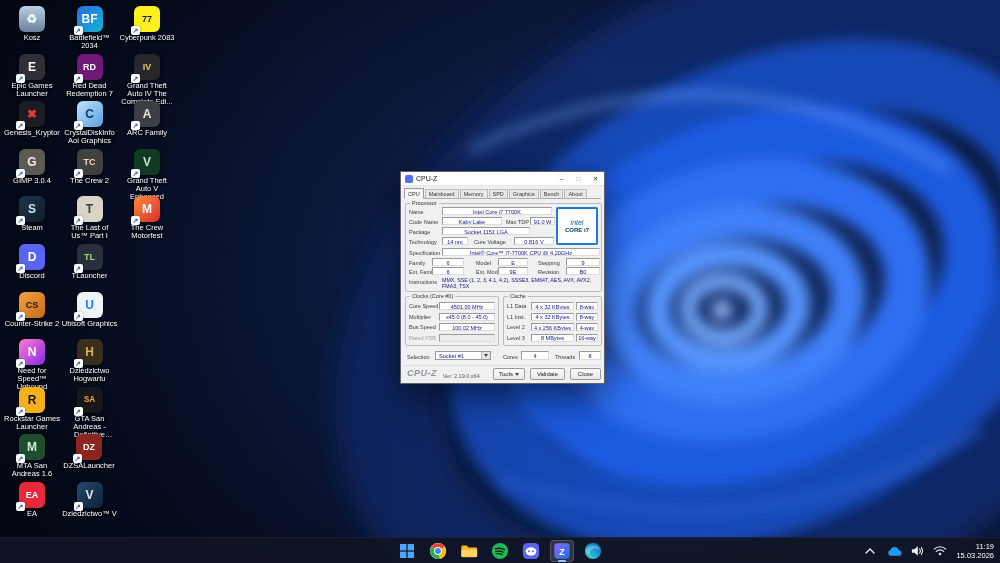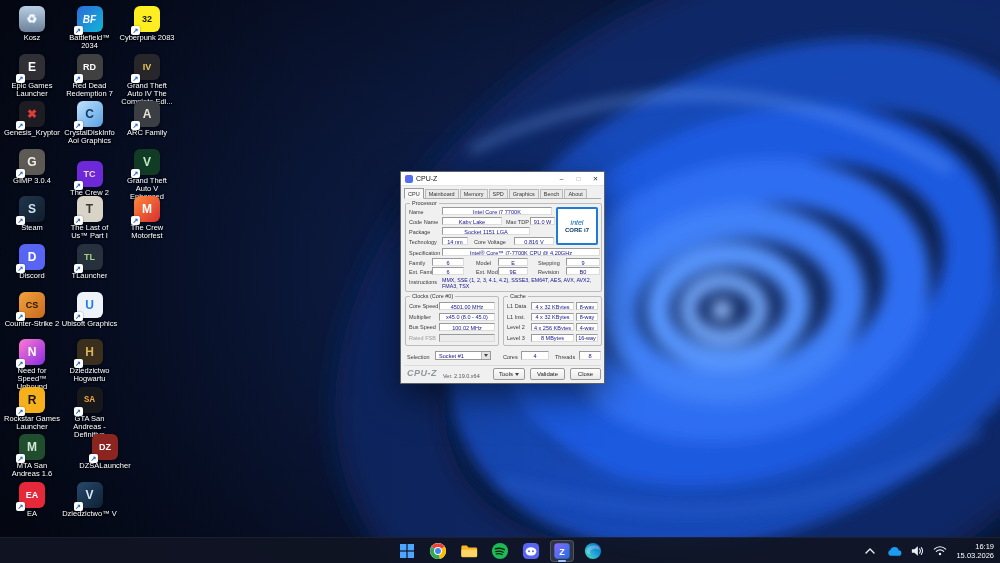--- a/index.html
+++ b/index.html
@@ -204,41 +204,41 @@
       </div>
       <div class="dicon" style="left: 4px; top: 482px;">
         <div class="tile" style="background: rgb(230, 41, 58);">
           <span style="color: rgb(255, 255, 255); font-size: 9px;">EA</span>
           <i class="sc">↗</i>
         </div>
         <div class="dlabel">EA</div>
       </div>
       <div class="dicon" style="left: 61.5px; top: 6px;">
         <div class="tile" style="background: linear-gradient(135deg, rgb(42, 107, 217), rgb(16, 182, 216));">
-          <span style="color: rgb(255, 255, 255); font-size: 10px; font-style: italic;">BF</span>
+          <span style="color: rgb(255, 255, 255); font-size: 12px;">BF</span>
           <i class="sc">↗</i>
         </div>
         <div class="dlabel">Battlefield™ 2034</div>
       </div>
       <div class="dicon" style="left: 61.5px; top: 53.6px;">
-        <div class="tile" style="background: #404040;">
+        <div class="tile" style="background: #701a75;">
           <span style="color: rgb(255, 255, 255); font-size: 9px;">RD</span>
           <i class="sc">↗</i>
         </div>
         <div class="dlabel">Red Dead Redemption 7</div>
       </div>
       <div class="dicon" style="left: 61.5px; top: 101.2px;">
         <div class="tile" style="background: linear-gradient(135deg, rgb(191, 227, 255), rgb(90, 160, 224));">
           <span style="color: rgb(20, 58, 102); font-size: 12px;">C</span>
           <i class="sc">↗</i>
         </div>
         <div class="dlabel">CrystalDiskInfo Aoi Graphics</div>
       </div>
       <div class="dicon" style="left: 61.5px; top: 148.8px;">
-        <div class="tile" style="background: #6d28d9; margin-top: 12px;">
+        <div class="tile" style="background: #404040;">
           <span style="color: rgb(243, 217, 194); font-size: 9px;">TC</span>
           <i class="sc">↗</i>
         </div>
         <div class="dlabel">The Crew 2</div>
       </div>
       <div class="dicon" style="left: 61.5px; top: 196.4px;">
         <div class="tile" style="background: rgb(217, 212, 200);">
           <span style="color: rgb(60, 58, 51); font-size: 12px;">T</span>
           <i class="sc">↗</i>
         </div>
@@ -265,37 +265,37 @@
         </div>
         <div class="dlabel">Dziedzictwo Hogwartu</div>
       </div>
       <div class="dicon" style="left: 61.5px; top: 386.8px;">
         <div class="tile" style="background: rgb(23, 24, 28);">
           <span style="color: rgb(240, 164, 60); font-size: 9px; font-family: Liberation Mono, monospace;">SA</span>
           <i class="sc">↗</i>
         </div>
         <div class="dlabel">GTA San Andreas - Definitive Editio...</div>
       </div>
-      <div class="dicon" style="left: 77px; top: 434.4px;">
+      <div class="dicon" style="left: 61px; top: 434.4px;">
         <div class="tile" style="background: rgb(140, 36, 32);">
           <span style="color: rgb(255, 255, 255); font-size: 9px;">DZ</span>
           <i class="sc">↗</i>
         </div>
         <div class="dlabel">DZSALauncher</div>
       </div>
       <div class="dicon" style="left: 61.5px; top: 482px;">
         <div class="tile" style="background: linear-gradient(135deg, rgb(39, 73, 109), rgb(13, 32, 51));">
           <span style="color: rgb(220, 233, 245); font-size: 12px;">V</span>
           <i class="sc">↗</i>
         </div>
         <div class="dlabel">Dziedzictwo™ V</div>
       </div>
       <div class="dicon" style="left: 119px; top: 6px;">
         <div class="tile" style="background: rgb(252, 238, 33);">
-          <span style="color: rgb(22, 22, 26); font-size: 9px;">32</span>
+          <span style="color: rgb(22, 22, 26); font-size: 9px;">77</span>
           <i class="sc">↗</i>
         </div>
         <div class="dlabel">Cyberpunk 2083</div>
       </div>
       <div class="dicon" style="left: 119px; top: 53.6px;">
         <div class="tile" style="background: rgb(38, 38, 43);">
           <span style="color: rgb(232, 199, 90); font-size: 9px;">IV</span>
           <i class="sc">↗</i>
         </div>
         <div class="dlabel">Grand Theft Auto IV The Complete Edi...</div>
@@ -541,18 +541,18 @@
           </div>
           <div class="tr-ic">
             <svg width="14" height="11" viewBox="0 0 16 12">
               <path d="M1.5 4.5 a9 9 0 0 1 13 0" stroke="#eaeef7" stroke-width="1.3" fill="none" stroke-linecap="round"></path>
               <path d="M3.8 7 a6 6 0 0 1 8.4 0" stroke="#eaeef7" stroke-width="1.3" fill="none" stroke-linecap="round"></path>
               <circle cx="8" cy="10" r="1.4" fill="#eaeef7"></circle>
             </svg>
           </div>
         </div>
       <div id="clock">
-        <span>16:19</span>
+        <span>11:19</span>
         <span>15.03.2026</span>
       </div>
     </div>
   </div>
 </div>
 
 </body></html>

